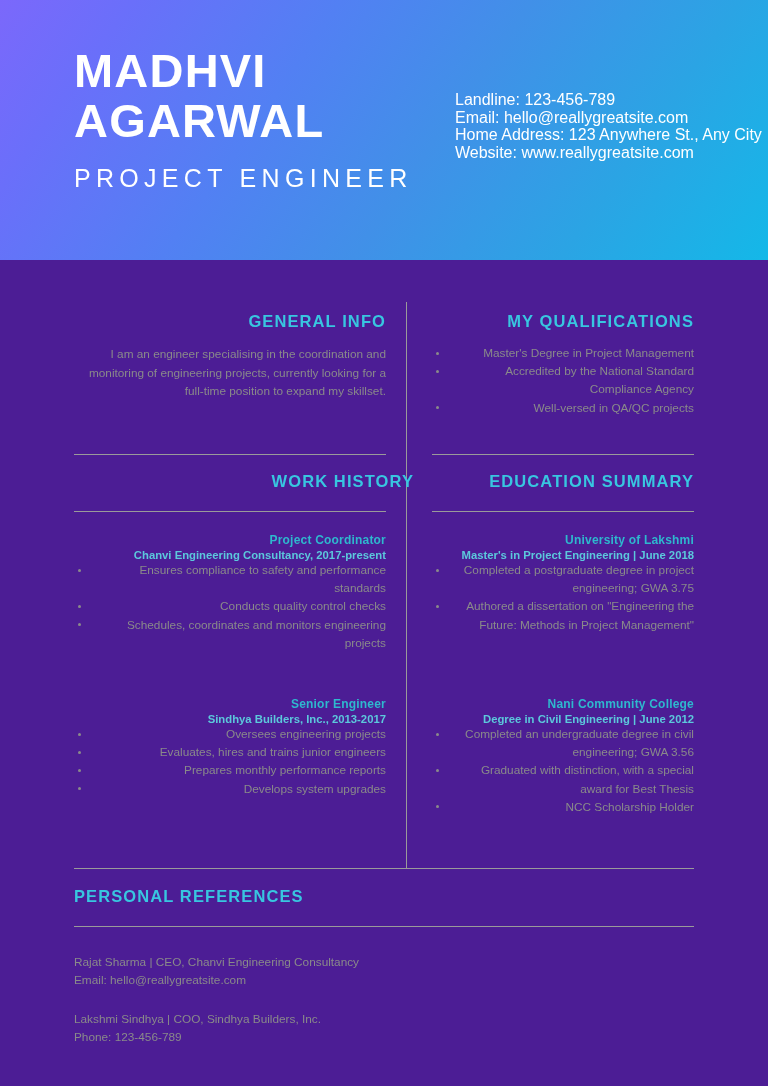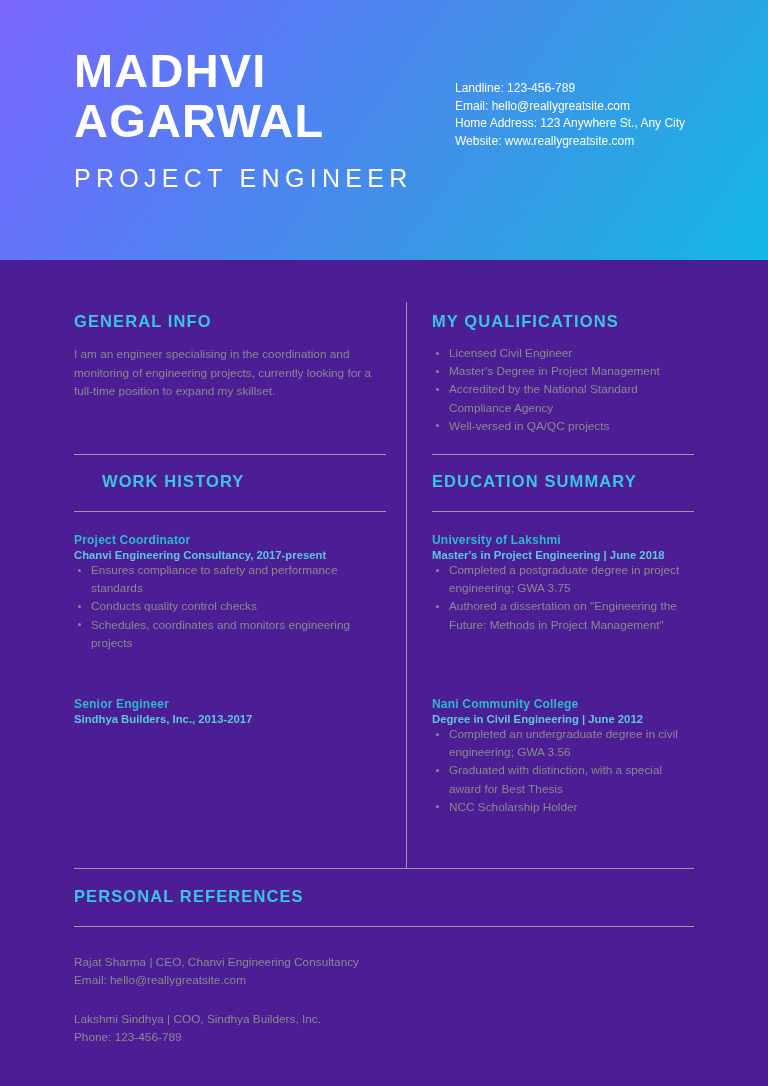--- a/index.html
+++ b/index.html
@@ -59,23 +59,23 @@
     font-size: 25px;
     font-weight: normal;
     letter-spacing: 5.3px;
     margin-top: 18px;
     white-space: nowrap;
   }
 
   .header-contact {
     position: absolute;
     left: 455px;
-    top: 80px;
+    top: 91px;
     color: #ffffff;
-    font-size: 12px;
+    font-size: 16px;
     line-height: 17.5px;
   }
   .header-contact div {
     white-space: nowrap;
   }
 
   
   .content {
     position: absolute;
     left: 0;
@@ -163,21 +163,21 @@
     font-size: 11.3px;
     font-weight: bold;
     margin-top: 2px;
     white-space: nowrap;
   }
   .entry-bullets {
     margin-top: 9px;
   }
 
   
-  .pos { position: absolute; }
+  .pos { position: absolute; text-align: right; }
 
   
   .refs {
     position: absolute;
     left: 74px;
     top: 608px;
     width: 620px;
   }
   .ref-block {
     color: #8a8a8a;
@@ -235,30 +235,35 @@
         <ul class="bullets entry-bullets">
           <li>Ensures compliance to safety and performance standards</li>
           <li>Conducts quality control checks</li>
           <li>Schedules, coordinates and monitors engineering projects</li>
         </ul>
       </div>
 
       <div class="pos" style="top:437px; left:0; width:312px;">
         <div class="entry-title">Senior Engineer</div>
         <div class="entry-sub">Sindhya Builders, Inc., 2013-2017</div>
+        <ul class="bullets entry-bullets">
+          <li>Oversees engineering projects</li>
+          <li>Evaluates, hires and trains junior engineers</li>
+          <li>Prepares monthly performance reports</li>
+          <li>Develops system upgrades</li>
+        </ul>
       </div>
 
     </div>
 
     <div class="col-right">
 
       <div class="pos" style="top:52px; left:0; width:262px;">
         <div class="section-title">MY QUALIFICATIONS</div>
         <ul class="bullets" style="margin-top:13px;">
-          <li>Licensed Civil Engineer</li>
           <li>Master's Degree in Project Management</li>
           <li>Accredited by the National Standard Compliance Agency</li>
           <li>Well-versed in QA/QC projects</li>
         </ul>
       </div>
 
       <div class="pos" style="top:194px; left:0; width:262px;">
         <div class="hrule"></div>
       </div>
 

